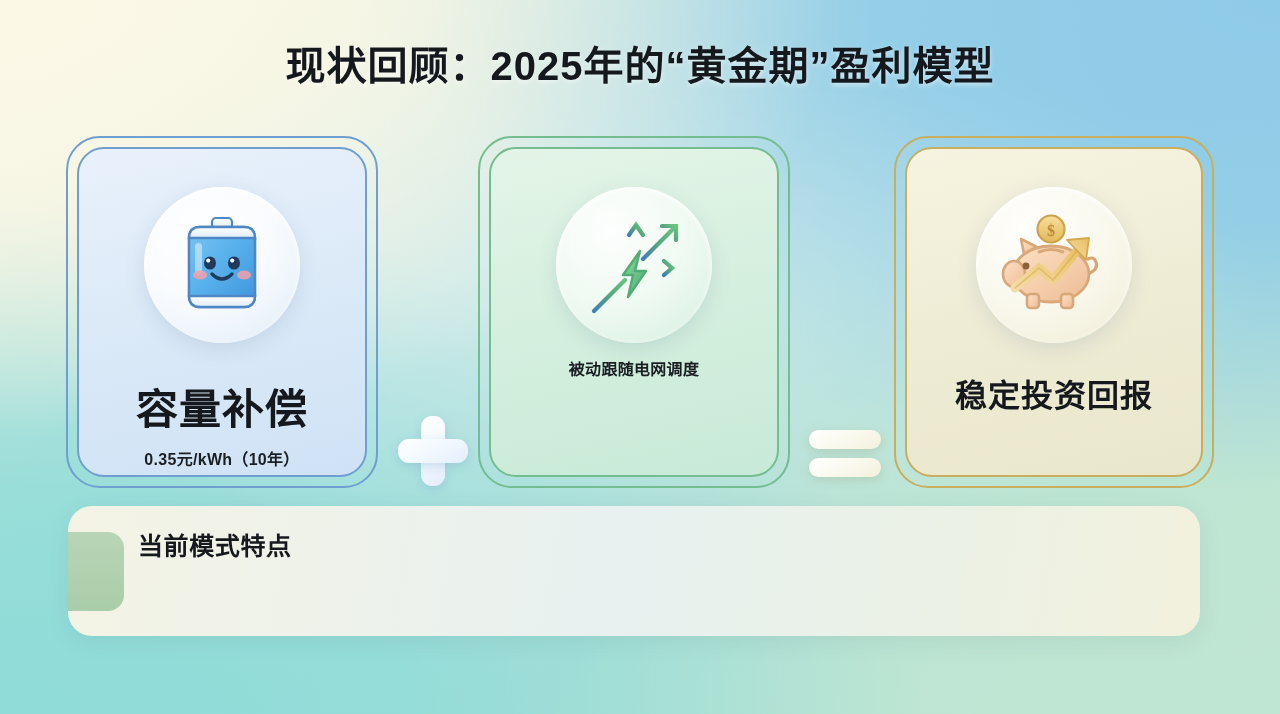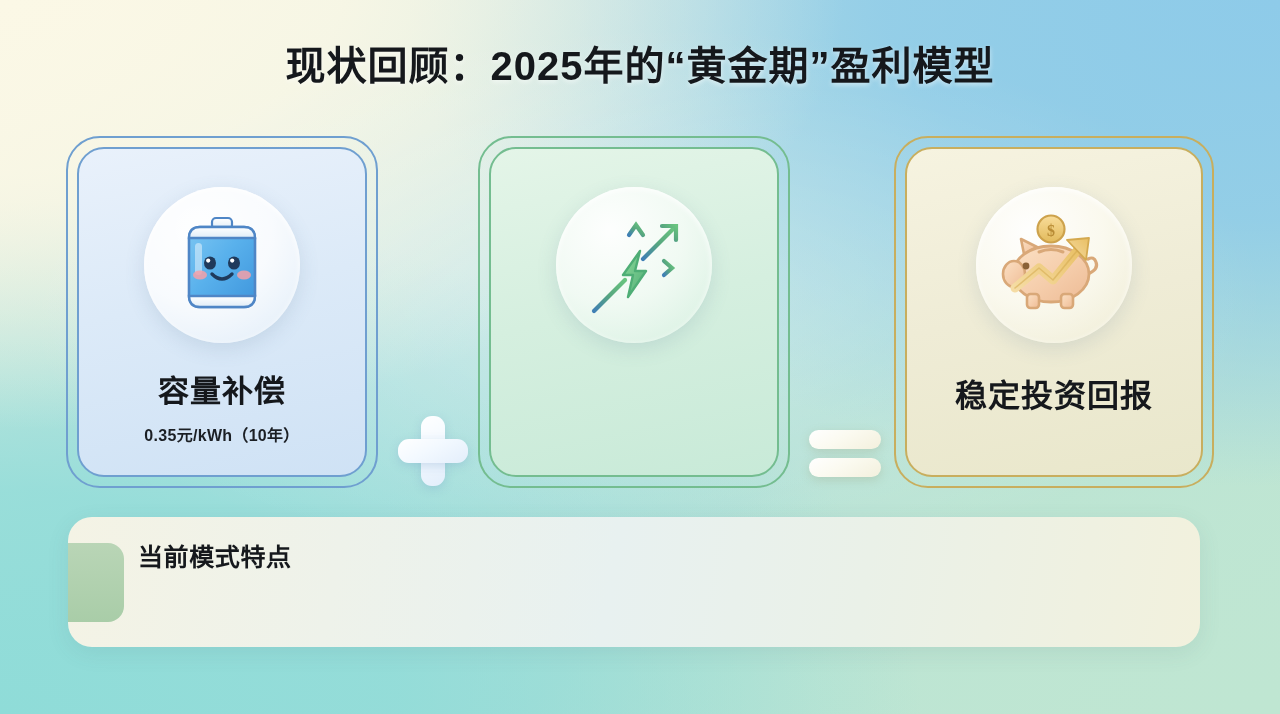--- a/index.html
+++ b/index.html
@@ -118,22 +118,22 @@
     box-shadow: 0 6px 20px rgba(90,120,150,0.16), inset 0 2px 6px rgba(255,255,255,0.9);
   }
   .card.green .disc {
     background: radial-gradient(circle at 35% 28%, rgba(255,255,255,0.95) 0%, rgba(246,252,247,0.82) 48%, rgba(236,249,240,0.45) 80%, rgba(230,247,236,0.2) 100%);
   }
   .card.gold .disc {
     background: radial-gradient(circle at 35% 28%, rgba(255,255,255,0.95) 0%, rgba(252,251,242,0.84) 48%, rgba(247,245,228,0.5) 80%, rgba(244,242,222,0.22) 100%);
   }
 
   .card-title {
-    margin-top: 32px;
-    font-size: 31px;
+    margin-top: 44px;
+    font-size: 42px;
     font-weight: 700;
     color: #15181c;
     letter-spacing: 1px;
     line-height: 1.1;
   }
   .card-sub {
     margin-top: 13px;
     font-size: 16px;
     font-weight: 700;
     color: #1b1f24;
@@ -170,21 +170,21 @@
     background: linear-gradient(150deg, #ffffff 0%, #fbfaf0 45%, #f3f0dd 100%);
     box-shadow: 0 3px 10px rgba(150,150,110,0.26);
   }
   .eq-bar.b1 { top: 22px; }
   .eq-bar.b2 { top: 50px; }
 
   
   .panel {
     position: absolute;
     left: 68px;
-    top: 517px;
+    top: 506px;
     width: 1132px;
     height: 130px;
     border-radius: 24px;
     background: linear-gradient(100deg, #f4f3e5 0%, #eef2ea 24%, #e8f1f0 48%, #eaf1e8 70%, #f2f1dd 100%);
     box-shadow: 0 6px 22px rgba(70,100,110,0.10);
     z-index: 5;
     overflow: hidden;
     text-decoration: underline;
   }
   .panel-accent {
@@ -306,20 +306,21 @@
               <path d="M82 15 L96 15 L96 29"></path>
 
               <path d="M84 50 L92 57 L84 64"></path>
 
               <line x1="14" y1="100" x2="45" y2="69"></line>
             </g>
 
             <path d="M60 40 L43 64 L53 64 L48 86 L66 60 L55 60 Z" fill="url(#boltG)" stroke="#4fae76" stroke-width="2.4" stroke-linejoin="round"></path>
           </svg>
         </div>
+        <div class="card-sub">被动跟随电网调度</div>
       </div>
     </div>
 
     <div class="op eq">
       <span class="eq-bar b1"></span>
       <span class="eq-bar b2"></span>
     </div>
 
     <div class="card gold">
       <div class="card-inner">

